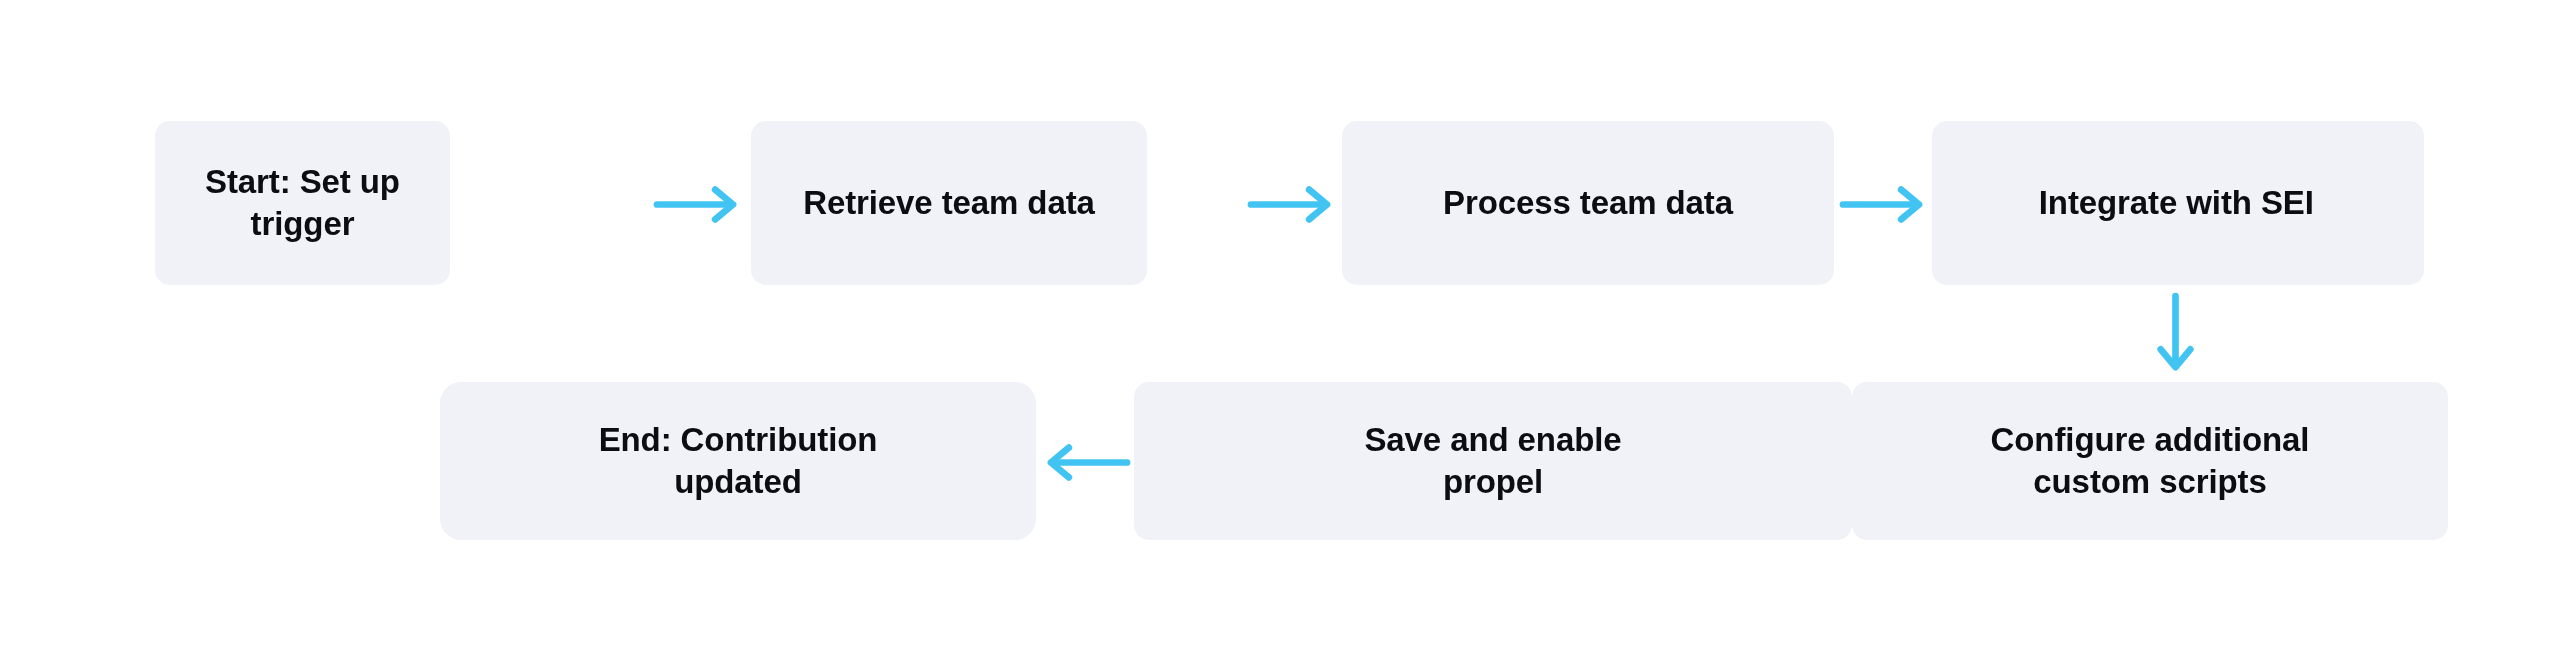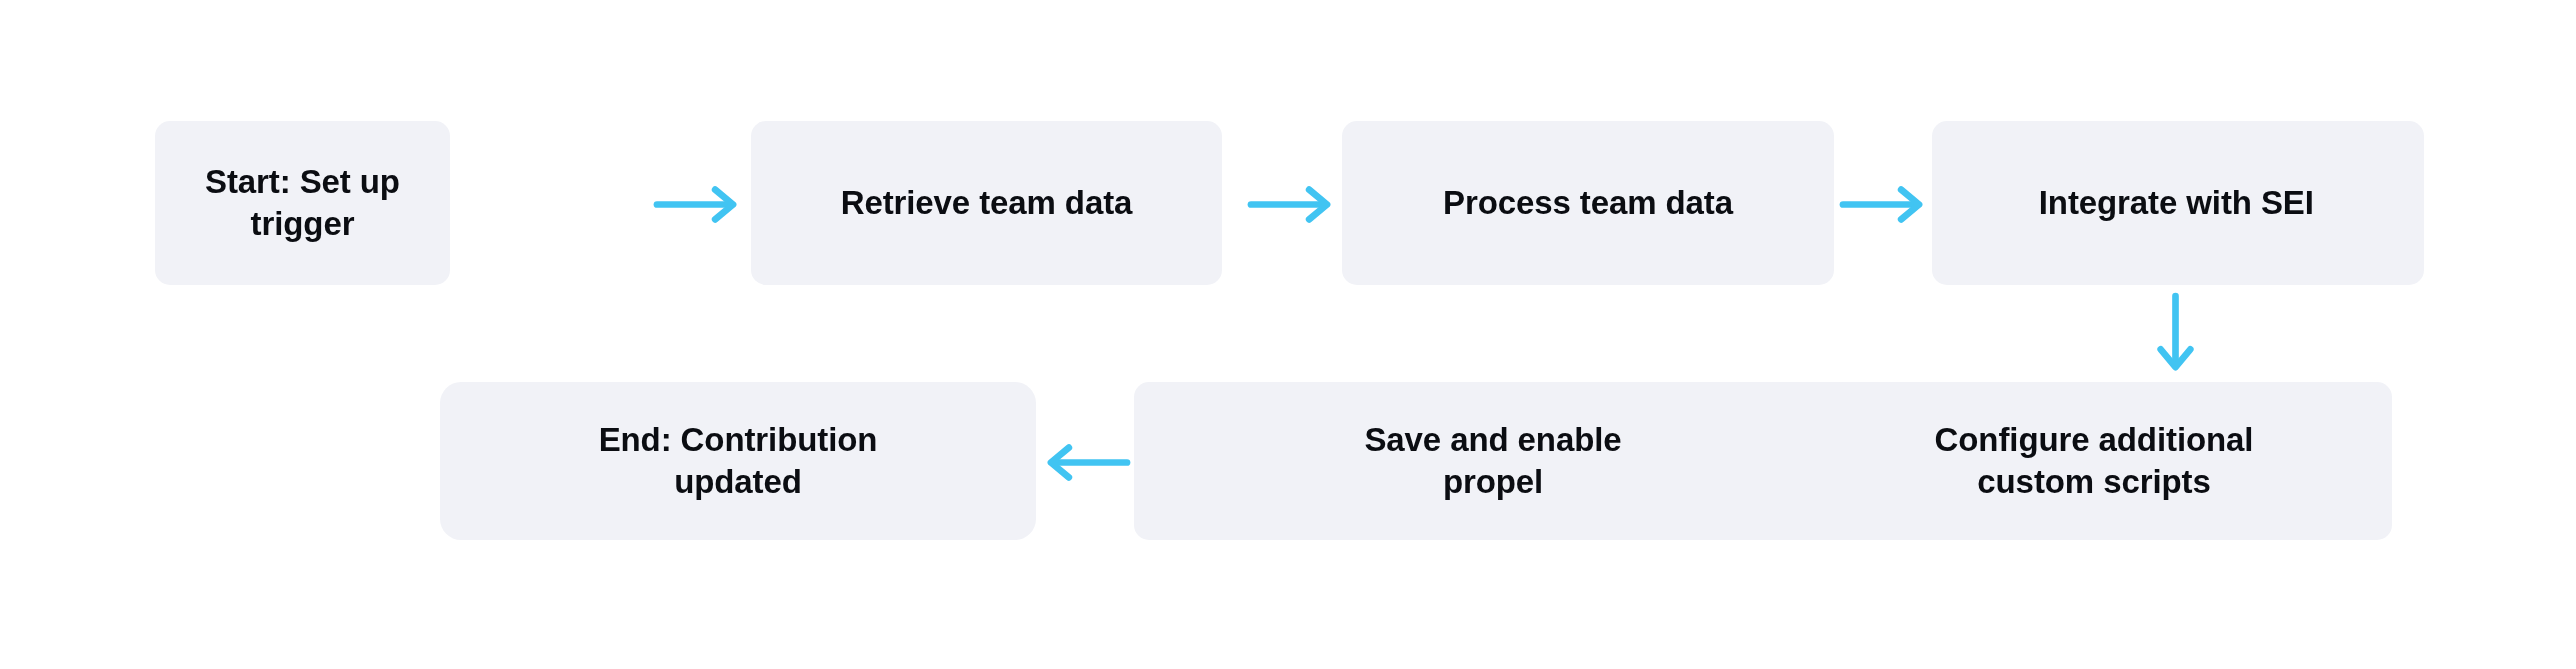--- a/index.html
+++ b/index.html
@@ -37,29 +37,29 @@
     color: #0b0d12;
     line-height: 1.28;
     text-align: center;
     letter-spacing: -0.1px;
     white-space: pre-line;
   }
 
   
   .row-top { top: 121px; height: 164px; }
   #node-start      { left: 155px;  width: 295px; }
-  #node-retrieve   { left: 751px; width: 471px; }
+  #node-retrieve   { left: 751px; width: 396px; }
   #node-process    { left: 1342px; width: 492px; align-items: center; }
   #node-integrate  { left: 1932px; width: 492px; padding-left: 16px; }
 
   
   .row-bottom { top: 382px; height: 158px; }
   #node-end        { left: 440px;  width: 596px; border-radius: 21px; }
   #node-save       { left: 1134px; width: 718px; }
-  #node-configure  { left: 1796px; width: 596px; }
+  #node-configure  { left: 1852px; width: 596px; }
 
   
   .arrow {
     position: absolute;
     display: block;
   }
   .arrow svg { display: block; overflow: visible; }
 
   #arrow-start-retrieve   { left: 654px;  top: 185px; }
   #arrow-retrieve-process { left: 1248px; top: 185px; }

